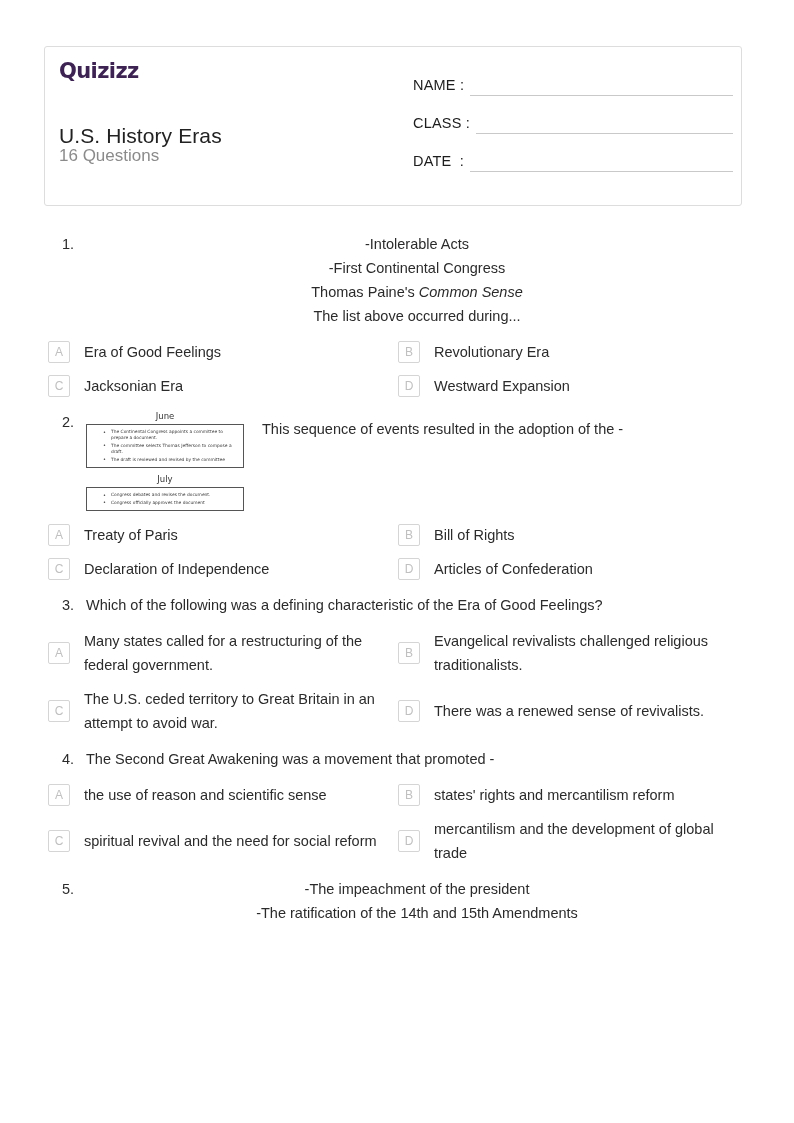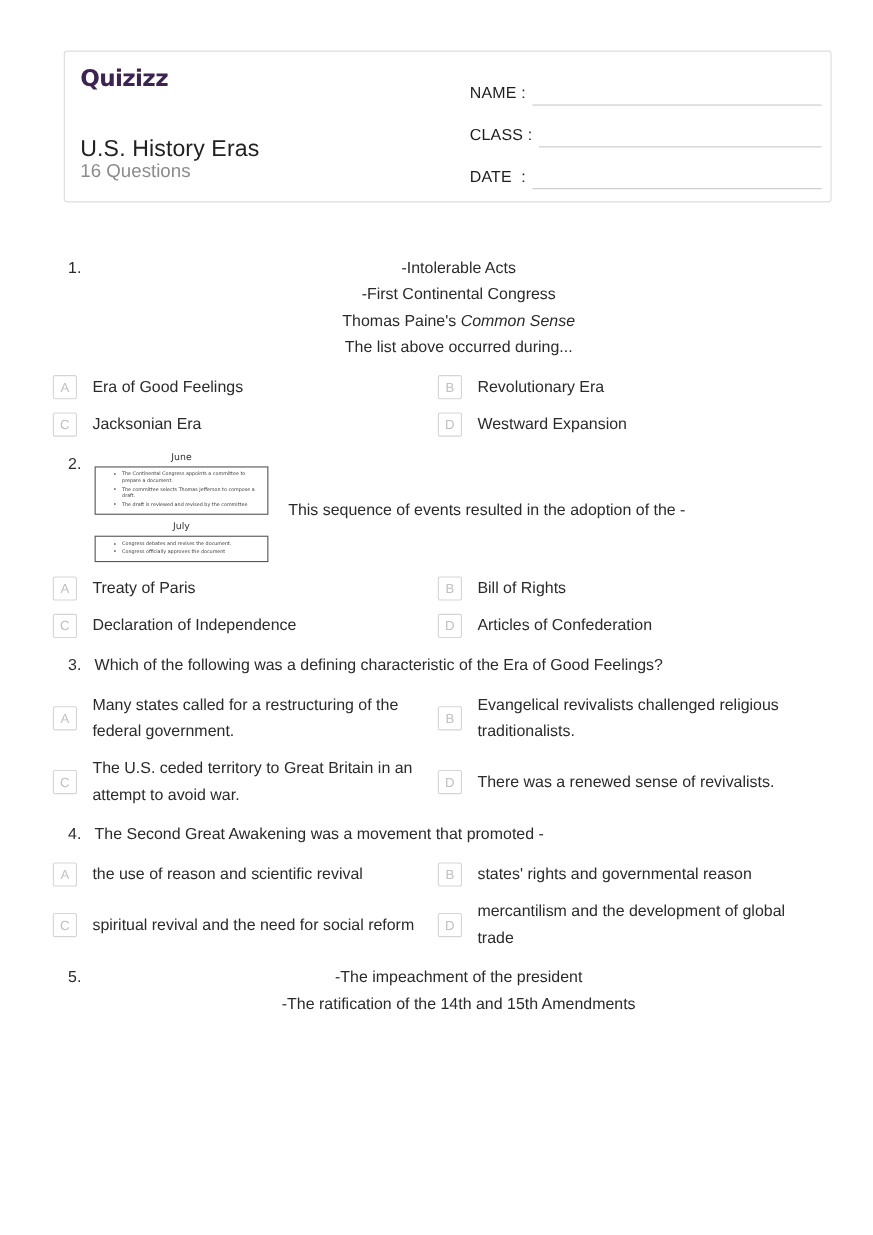--- a/index.html
+++ b/index.html
@@ -19,24 +19,24 @@
   .page {
     position: relative;
     width: 794px;
     height: 1123px;
     box-sizing: border-box;
   }
 
   
   .header-card {
     position: absolute;
-    left: 58px;
+    left: 44px;
     top: 46px;
     width: 698px;
-    height: 138px;
+    height: 160px;
     border: 1px solid #dddddd;
     border-radius: 3px;
     box-sizing: border-box;
     background: #fff;
   }
   .header-left {
     position: absolute;
     left: 14px;
     top: 10px;
     width: 350px;
@@ -122,21 +122,21 @@
     line-height: 24px;
     color: #2b2b2b;
   }
   .q-line { display: block; text-align: center; }
   .q-line .ital { font-style: italic; }
   .q-gap { height: 24px; }
 
   
   .q-withimg {
     display: flex;
-    align-items: center;
+    align-items: flex-start;
   }
   .q-img-wrap {
     flex: 0 0 160px;
     width: 160px;
     margin-right: 16px;
   }
   .q-img-text {
     flex: 1;
     padding-top: 7px;
     font-size: 14.5px;
@@ -371,25 +371,25 @@
 
     <div class="question-block">
       <div class="q-row">
         <div class="q-num">4.</div>
         <div class="q-body">The Second Great Awakening was a movement that promoted -</div>
       </div>
       <div class="options">
         <div class="opt-row">
           <div class="opt centered">
             <span class="opt-letter">A</span>
-            <span class="opt-text">the use of reason and scientific revival</span>
+            <span class="opt-text">the use of reason and scientific sense</span>
           </div>
           <div class="opt centered">
             <span class="opt-letter">B</span>
-            <span class="opt-text">states' rights and governmental reason</span>
+            <span class="opt-text">states' rights and mercantilism reform</span>
           </div>
         </div>
         <div class="opt-row">
           <div class="opt centered">
             <span class="opt-letter">C</span>
             <span class="opt-text">spiritual revival and the need for social reform</span>
           </div>
           <div class="opt centered">
             <span class="opt-letter">D</span>
             <span class="opt-text">mercantilism and the development of global trade</span>

